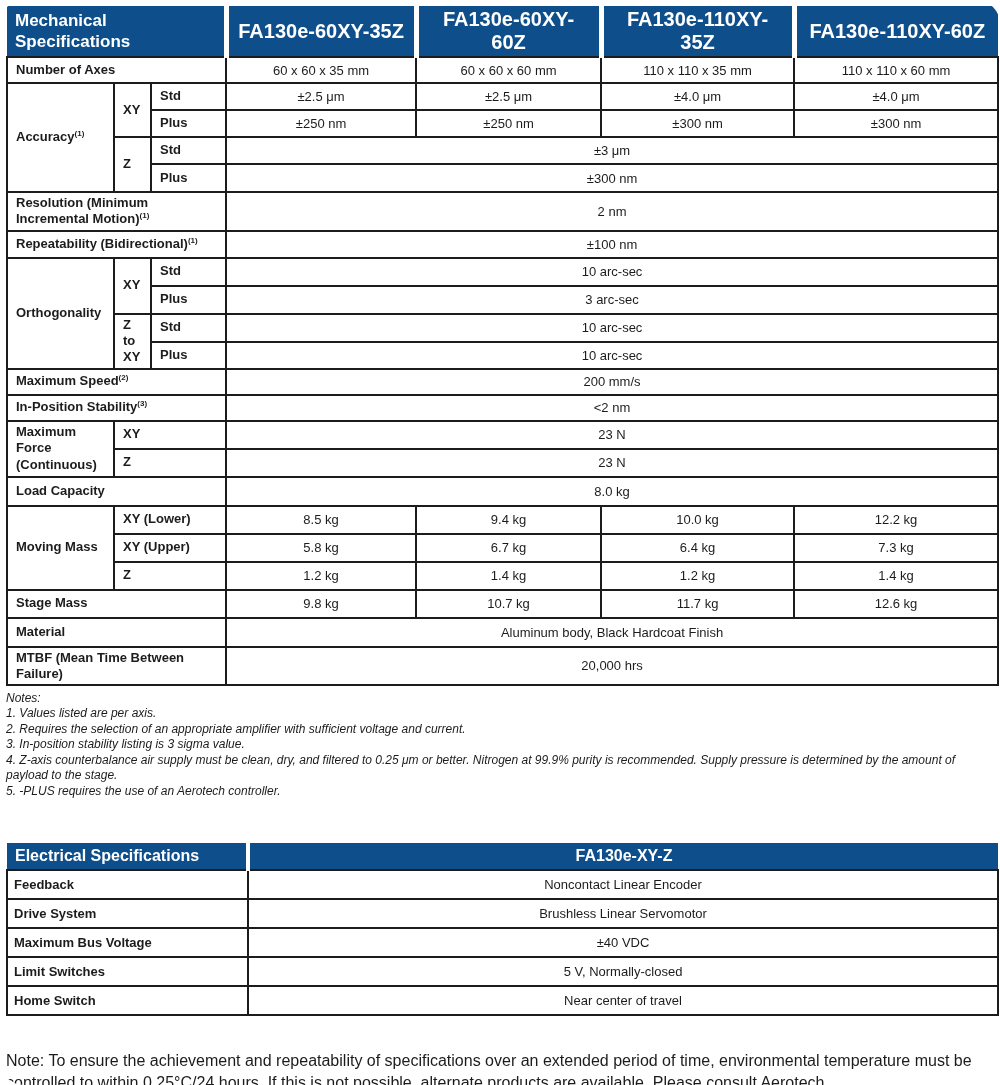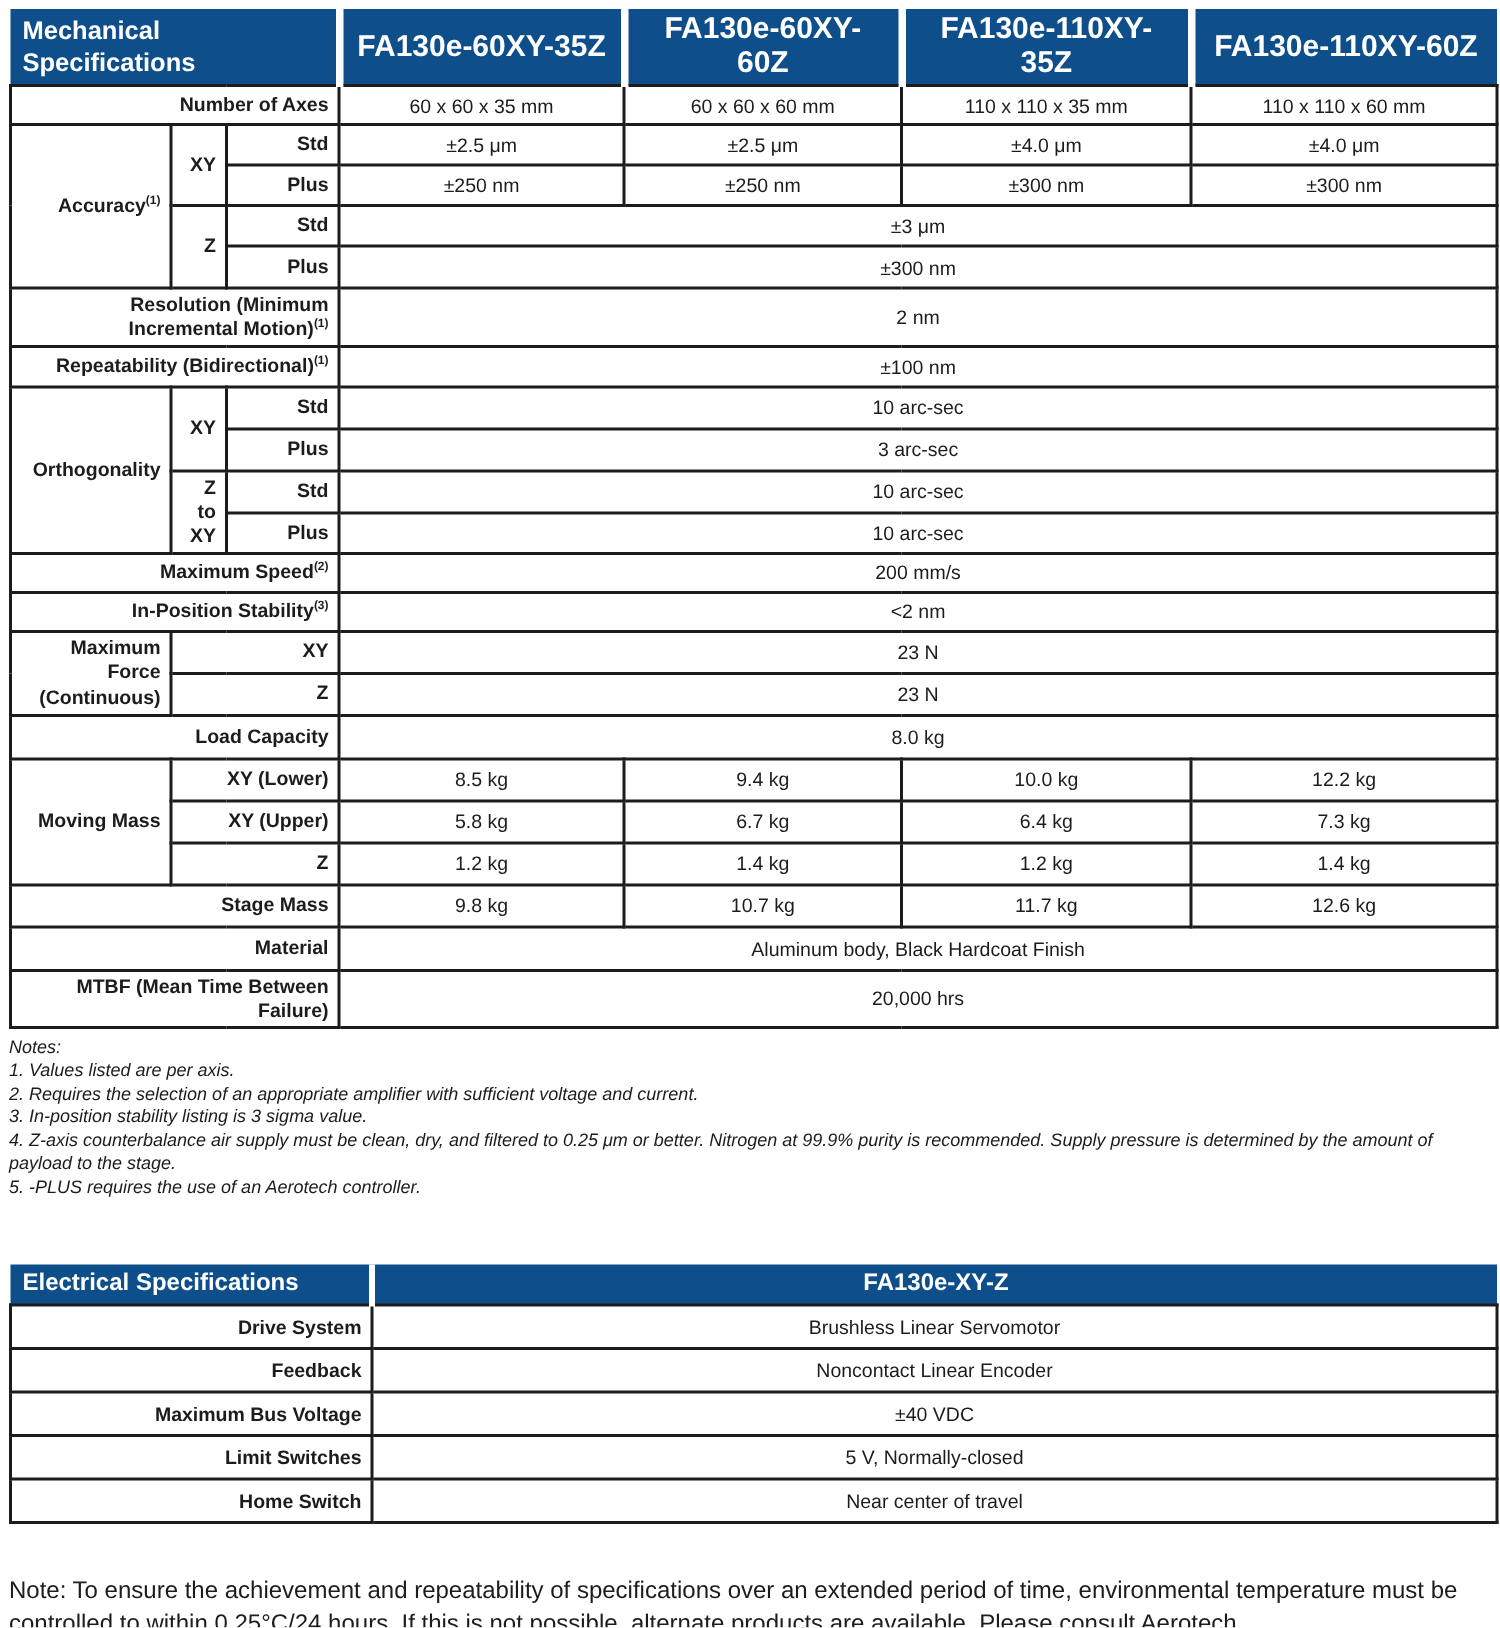--- a/index.html
+++ b/index.html
@@ -1,27 +1,27 @@
 <!DOCTYPE html>
 <html style="--accent: #0e4f8b; --ink: #1c1c1c;"><head>
 <meta charset="utf-8">
 <style>
   :root { --accent:#0e4f8b; --ink:#1c1c1c; }
   * { box-sizing: border-box; }
   body { margin:0; background:#fff; font-family:"Liberation Sans", sans-serif; color:var(--ink); }
-  .page { width:1000px; height:1085px; padding:6px 6px 0 6px; background:#fff; overflow:hidden; }
+  .page { width:1000px; height:1085px; padding:6px 6px 0 6px; background:#fff; overflow:hidden;border-radius:24px; }
 
   table { border-collapse:collapse; table-layout:fixed; }
   .spec-table { width:991px; }
   .spec-table td { border:2px solid var(--ink); font-size:13px; vertical-align:middle; padding:2px 6px; }
   .spec-table th { border:0; background:var(--accent); color:#fff; font-size:17px; font-weight:bold; vertical-align:middle; padding:2px 8px; }
   th.title { text-align:left; }
   th.title .wrapbox { display:block; max-width:150px; line-height:1.25; }
   th.model { text-align:center; border-left:5px solid #fff; font-size:20px; }
-  td.lbl { font-weight:bold; text-align:right; padding-left:8px; line-height:1.25; }
+  td.lbl { font-weight:bold; text-align:left; padding-left:8px; line-height:1.25; }
   td.val { text-align:center; font-weight:normal; }
   sup.fn { font-size:8px; font-weight:bold; vertical-align:super; line-height:0; }
 
   tr.h46 { height:46px; } tr.h26 { height:26px; } tr.h27 { height:27px; }
   tr.h28 { height:28px; } tr.h29 { height:29px; } tr.h39 { height:30px; } tr.h43 { height:37px;margin-left:34px; }
 
   .notes { margin-top:5px; font-size:12px; line-height:1.29;font-style:italic; }
   .notes div { white-space:normal; }
 
   .elec-table { width:991px; margin-top:44px; }
@@ -204,28 +204,28 @@
     <colgroup>
         <col style="width:241px">
         <col style="width:750px">
       </colgroup>
     <tbody>
         <tr class="h27">
       <th class="title">Electrical Specifications</th>
       <th class="model">FA130e-XY-Z</th>
     </tr>
     <tr class="h29">
+      <td class="lbl">Feedback</td>
+      <td class="val">Noncontact Linear Encoder</td>
+    </tr>
+    <tr class="h29">
       <td class="lbl">Drive System</td>
       <td class="val">Brushless Linear Servomotor</td>
     </tr>
     <tr class="h29">
-      <td class="lbl">Feedback</td>
-      <td class="val">Noncontact Linear Encoder</td>
-    </tr>
-    <tr class="h29">
       <td class="lbl">Maximum Bus Voltage</td>
       <td class="val">±40 VDC</td>
     </tr>
     <tr class="h29">
       <td class="lbl">Limit Switches</td>
       <td class="val">5 V, Normally-closed</td>
     </tr>
     <tr class="h29">
       <td class="lbl">Home Switch</td>
       <td class="val">Near center of travel</td>

